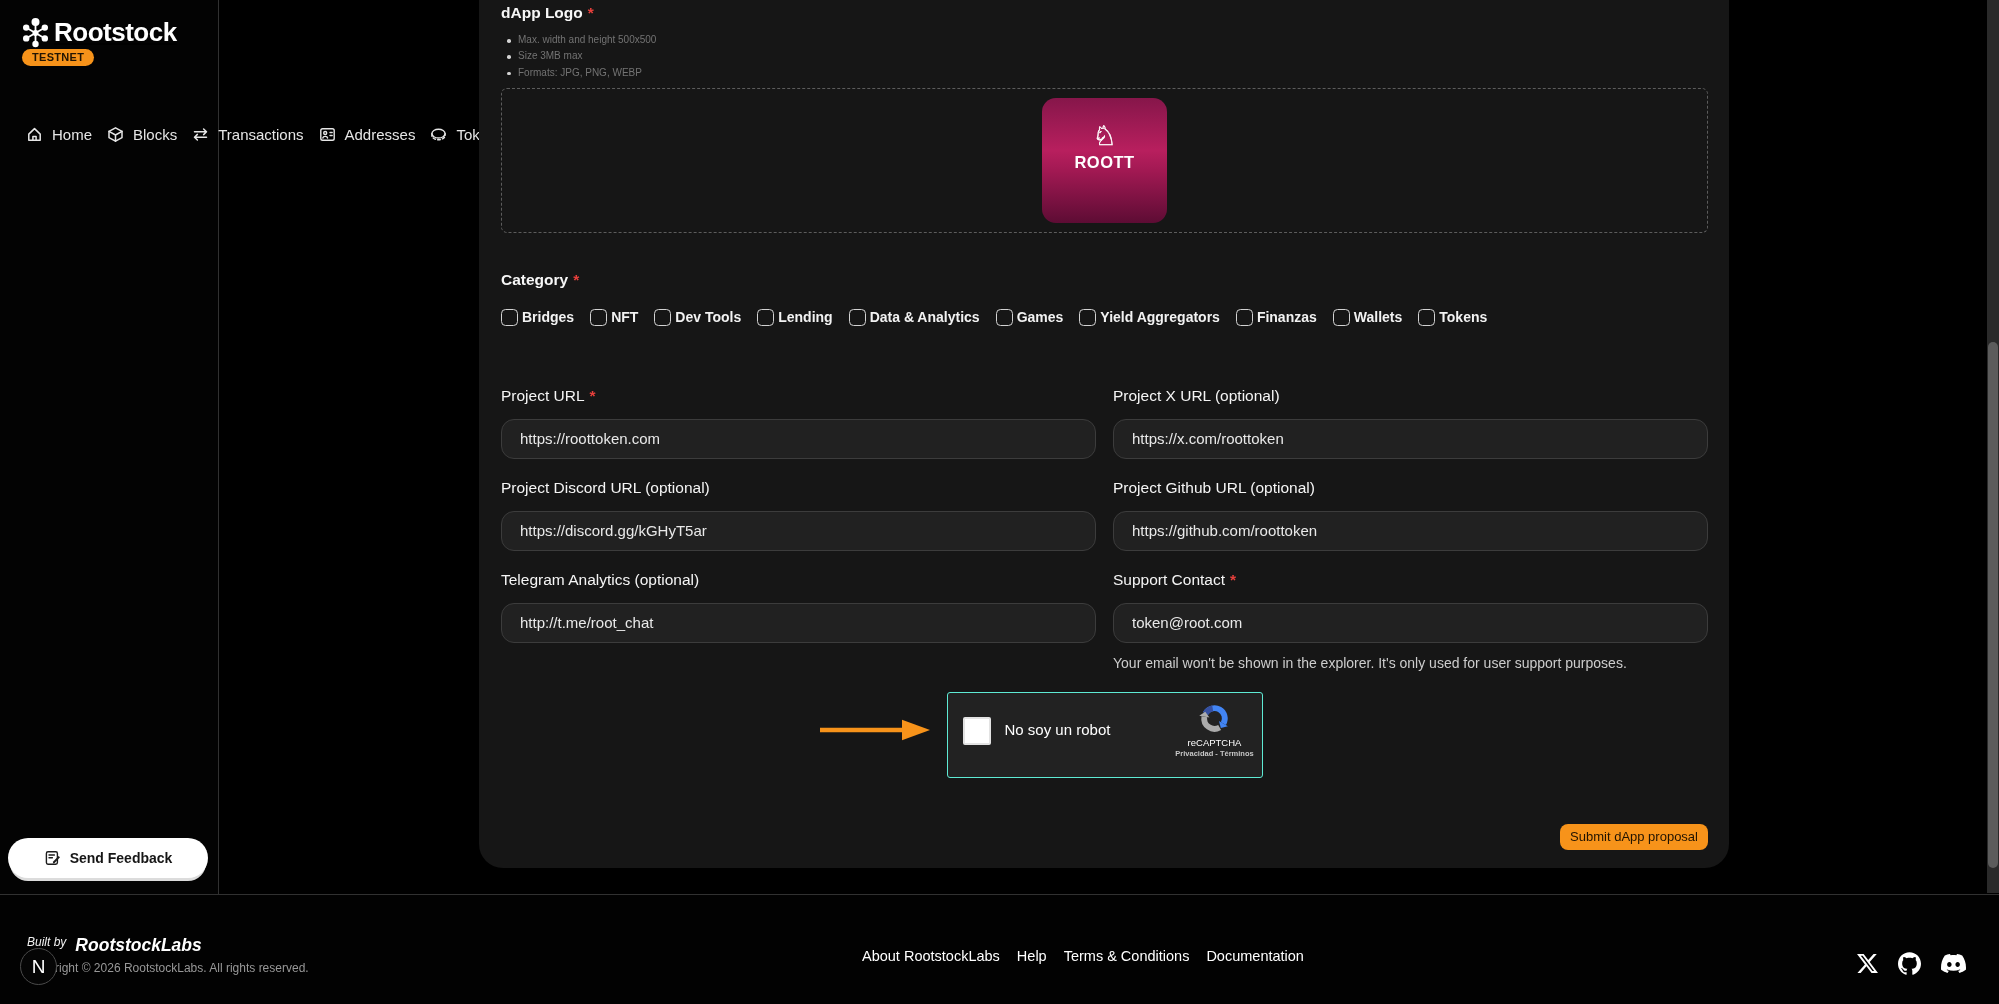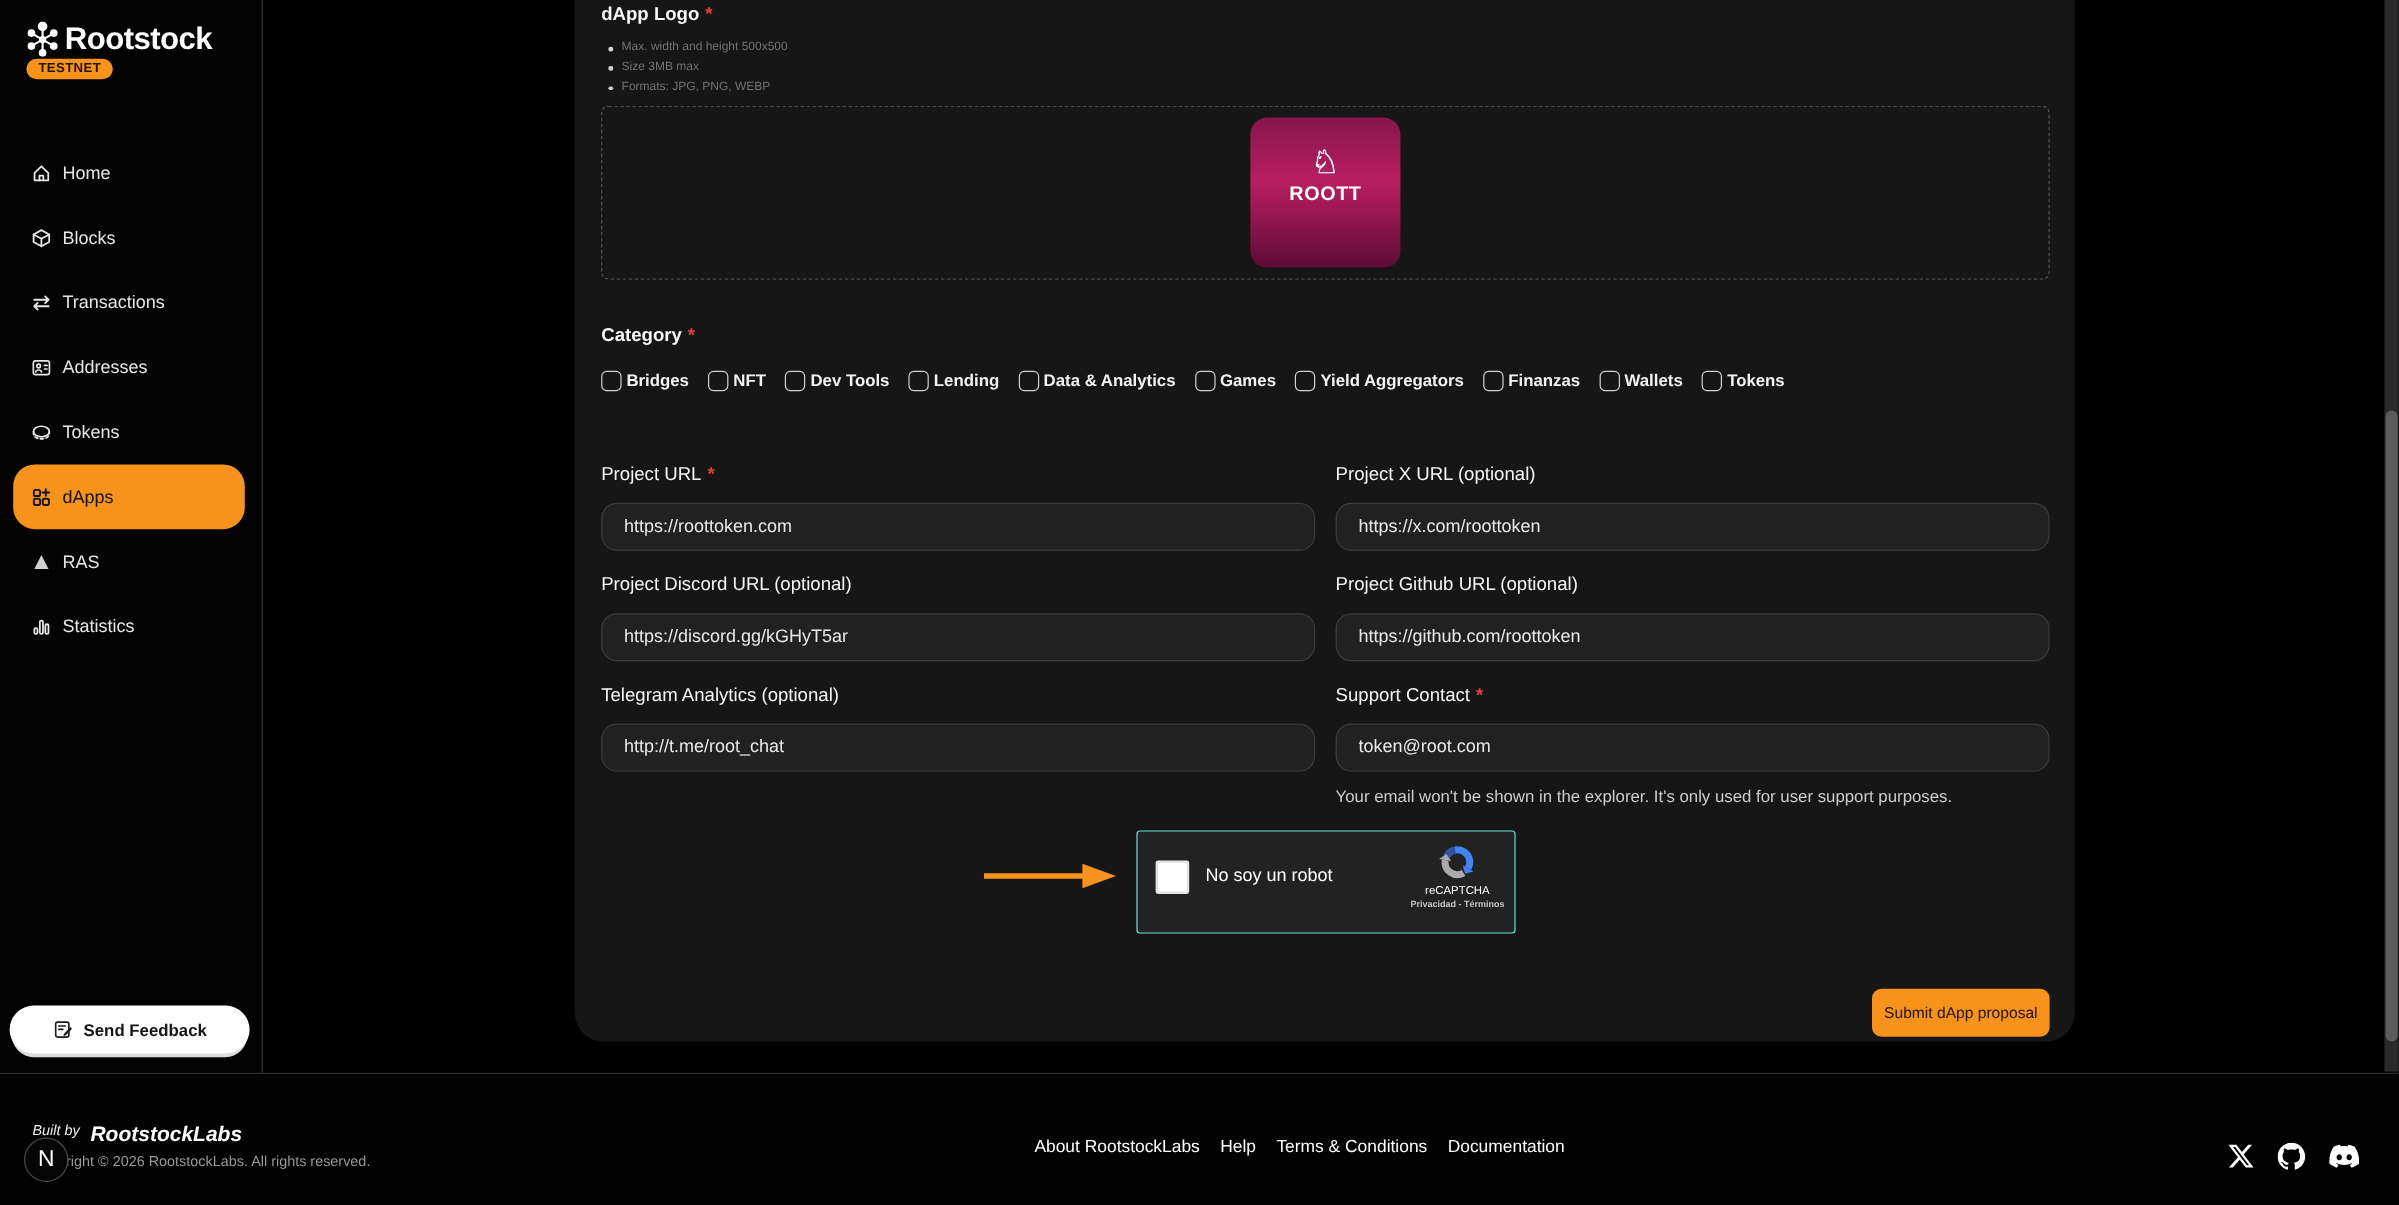--- a/index.html
+++ b/index.html
@@ -7,21 +7,21 @@
     font-family:"Liberation Sans", sans-serif; }
   .app { position:relative; width:1999px; height:1004px; }
 
   
   .sidebar { position:absolute; left:0; top:0; width:219px; height:894px;
     background:#030303; border-right:1px solid #313131; }
   .brand-row { position:absolute; left:22px; top:17px; display:flex; align-items:center; gap:5px;text-decoration:underline; }
   .brand-text { color:#fff; font-size:26px; font-weight:700; letter-spacing:-0.5px; }
   .testnet-badge { position:absolute; left:22px; top:49px; background:#F7931A; color:#241503;
     font-size:11px; font-weight:700; letter-spacing:0.3px; padding:2px 10px 3px; border-radius:999px; }
-  .nav { position:absolute; left:11px; top:117px; width:193px; display:flex; flex-direction:column; }
+  .nav { position:absolute; left:11px; top:107px; width:193px; display:flex; flex-direction:row; }
   .nav-item { height:54px; display:flex; align-items:center; gap:9px; padding-left:15px;
     color:#e6e6e6; font-size:15px; border-radius:18px; cursor:pointer; }
   .nav-item svg { flex:0 0 auto; }
   .nav-item.active { background:#F7931A; color:#111; }
   .feedback-btn { position:absolute; left:8px; top:838px; width:200px; height:40px;
     background:#fff; border:none; border-radius:999px; display:flex; align-items:center;
     justify-content:center; gap:8px; color:#161616; font-size:14px; font-weight:600;
     font-family:inherit; cursor:pointer; box-shadow:0 5px 0 -2px #dcdcdc; }
 
   
@@ -61,21 +61,21 @@
     position:relative; }
   .rc-checkbox { position:absolute; left:15px; top:24px; width:28px; height:28px; background:#fff;
     border-radius:2px; border:2px solid #e3e3e3; cursor:pointer; }
   .rc-label { position:absolute; left:57px; top:28px; color:#fff; font-size:15px; }
   .rc-right { position:absolute; right:5px; top:9px; width:84px; display:flex; flex-direction:column;
     align-items:center; }
   .rc-brand { margin-top:2px; color:#fff; font-size:9.5px; }
   .rc-links { margin-top:1px; color:#c7c7c7; font-size:7.5px; white-space:nowrap;font-weight:bold; }
 
   .submit-row { margin-top:46px; display:flex; justify-content:flex-end; }
-  .submit-btn { height:40px; padding:0 10px; background:#F7931A; color:#211402; border:none;
+  .submit-btn { height:26px; padding:0 10px; background:#F7931A; color:#211402; border:none;
     border-radius:8px; font-size:13px; font-weight:500; font-family:inherit; cursor:pointer; }
 
   
   .footer { position:absolute; left:0; top:894px; width:1999px; height:110px; background:#020202;
     border-top:1px solid #313131; }
   .footer-left { position:absolute; left:27px; top:40px; }
   .built-row { display:flex; align-items:flex-start; gap:9px;font-style:italic; }
   .built-by { color:#f0f0f0; font-size:12px; }
   .org-name { color:#fff; font-size:17.5px; font-weight:600; }
   .copyright { margin-top:5px; color:#989898; font-size:12px; }

